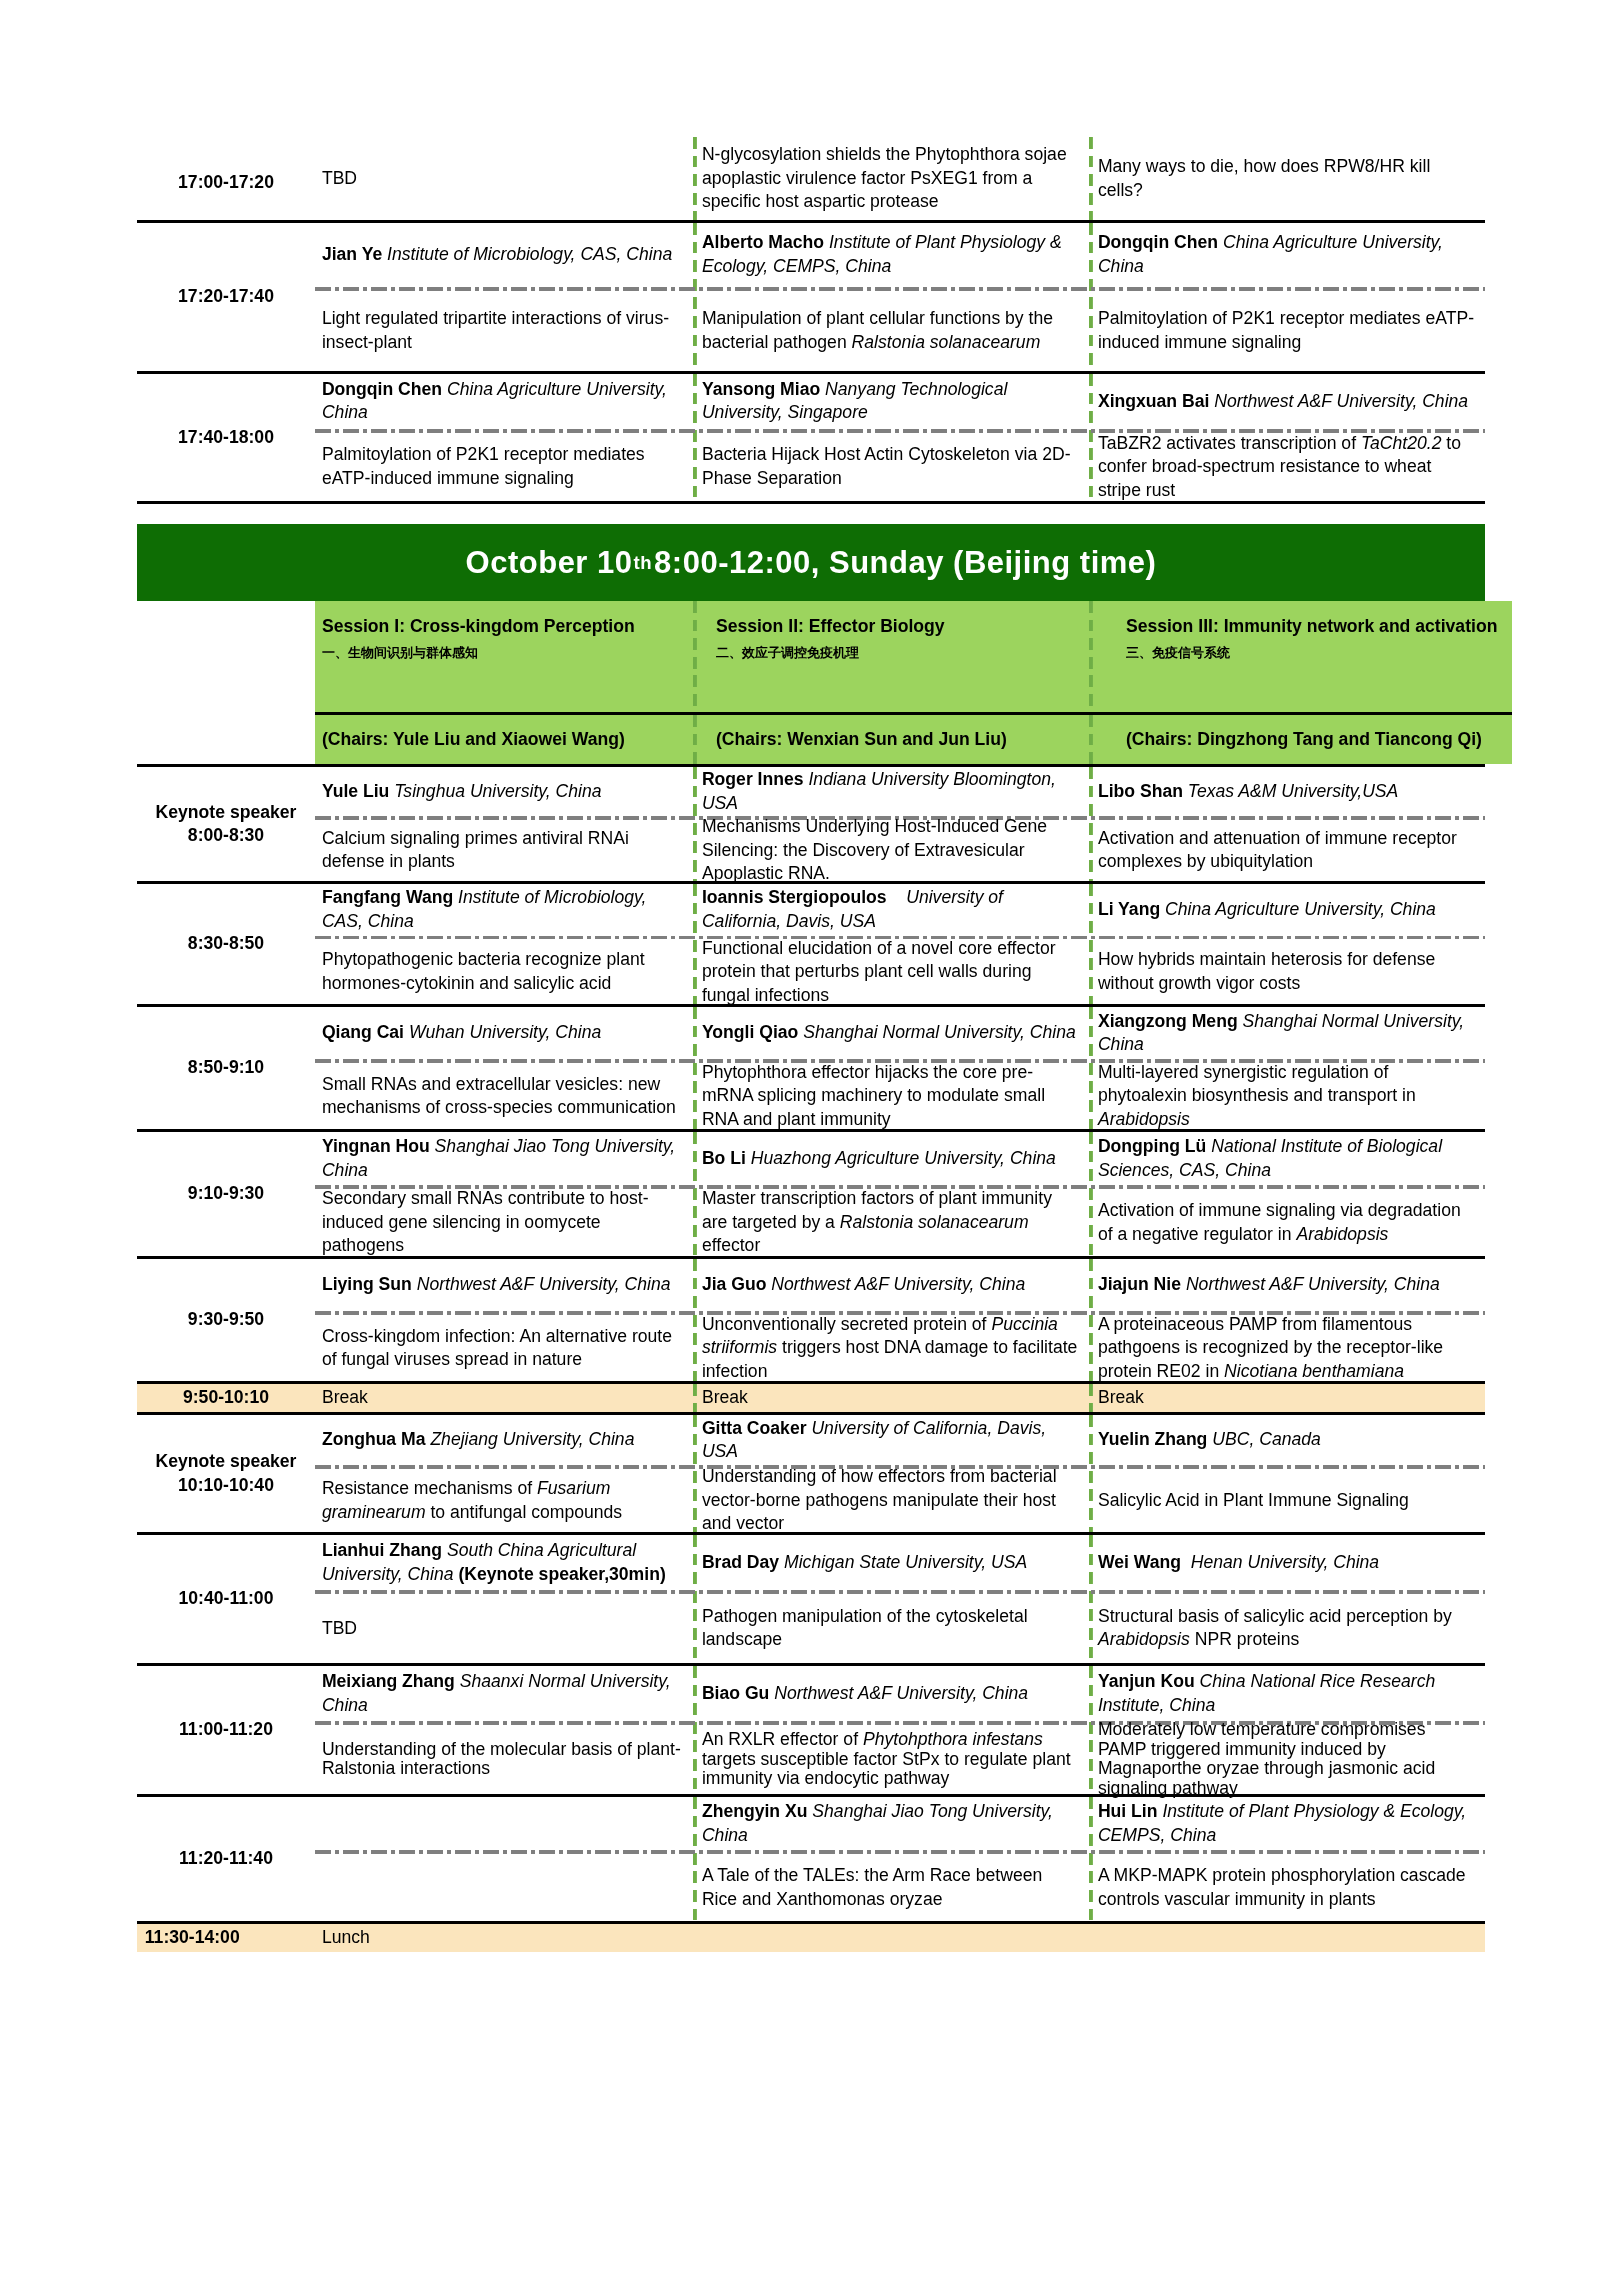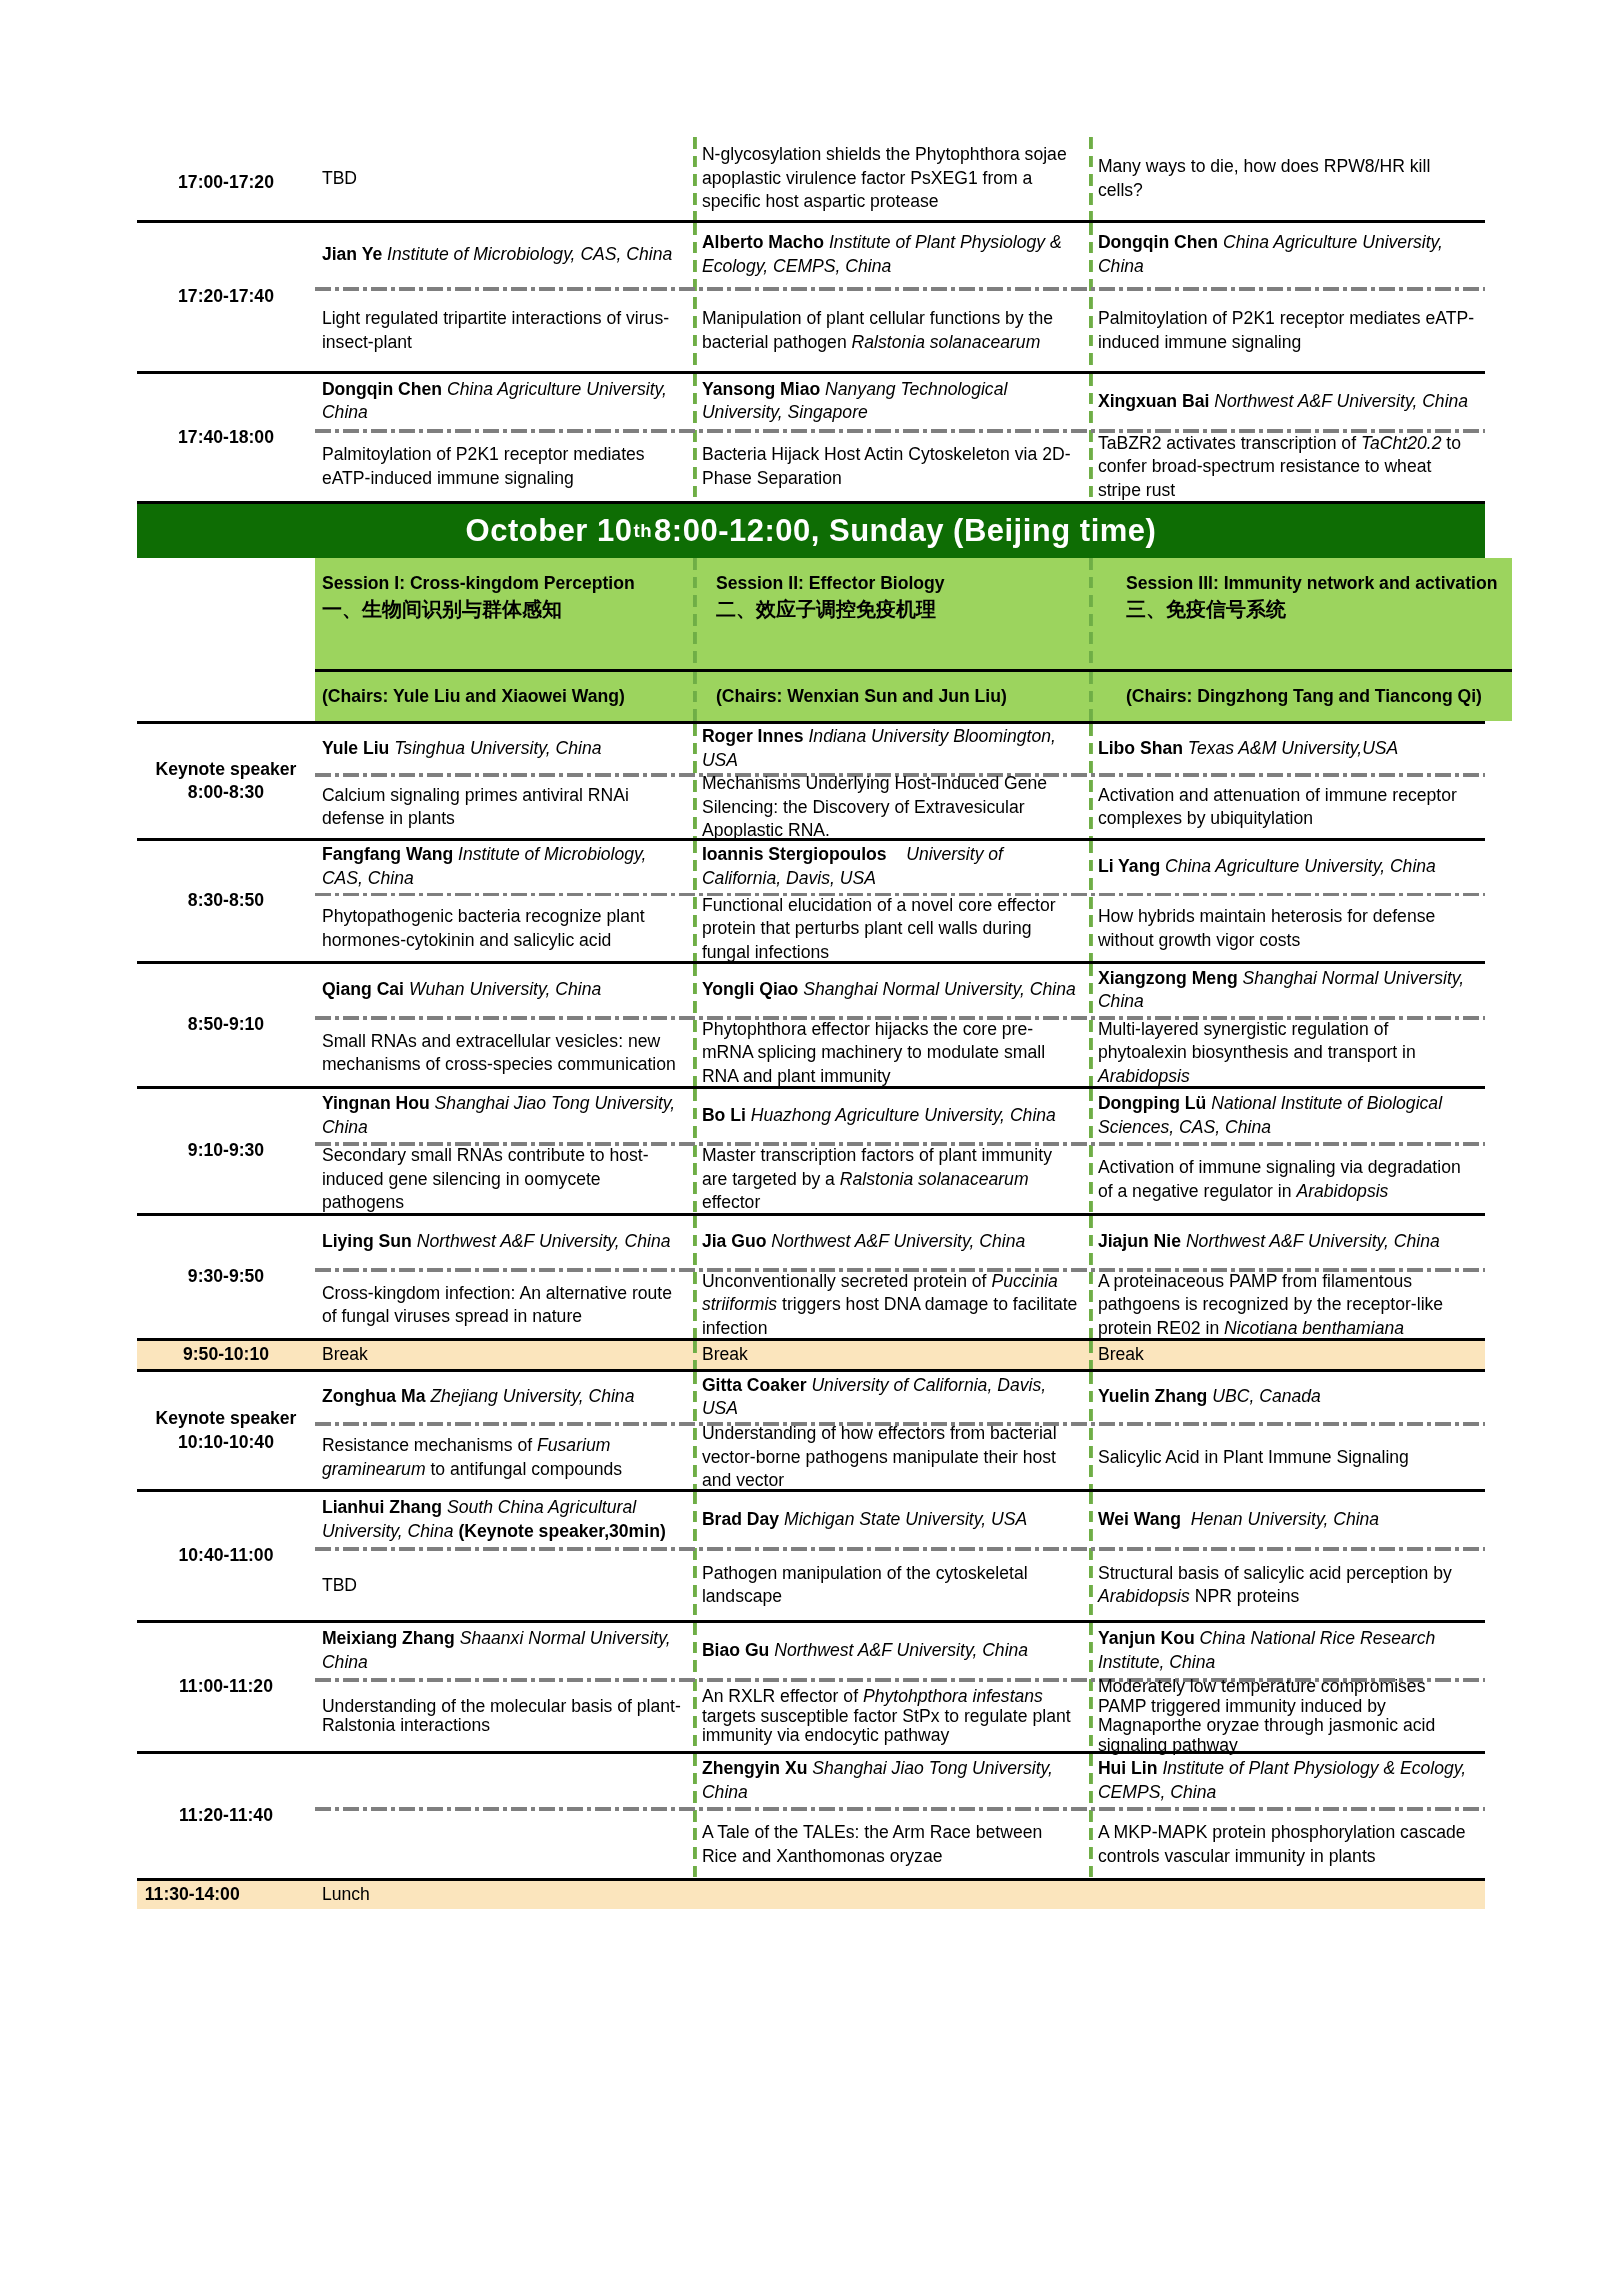--- a/index.html
+++ b/index.html
@@ -42,41 +42,41 @@
 
   
   .row.band{background:#FBE5BD;}
   .row.band .cell{padding-top:0;padding-bottom:0;}
   .row.band .bandrow{flex:1 1 auto;}
   .row.band.single .right{background:none;}
   .row.band.single .time{align-items:flex-start;padding-left:7.8px;}
 
   
   .banner{
-    height:54px;background:#0E6D04;color:#fff;font-weight:700;font-size:31px;
-    display:flex;align-items:center;justify-content:center;letter-spacing:0.5px;box-sizing:border-box;
+    height:77px;background:#0E6D04;color:#fff;font-weight:700;font-size:31px;
+    display:flex;align-items:center;justify-content:center;letter-spacing:0.5px;box-sizing:border-box;margin-top:20px;
   }
   .banner sup{font-size:18.6px;line-height:0;margin:0 2px 0 1px;}
 
   
   .srow{display:flex;box-sizing:border-box;}
   .tblank{flex:0 0 178px;background:#fff;}
   .swrap{
     flex:1;display:flex;box-sizing:border-box;height:100%;
     background:
       repeating-linear-gradient(180deg,#6FAE46 0 11.8px,rgba(0,0,0,0) 11.8px 18.6px) 378px 0/3.9px 100% no-repeat,
       repeating-linear-gradient(180deg,#6FAE46 0 11.8px,rgba(0,0,0,0) 11.8px 18.6px) 774px 0/3.9px 100% no-repeat,
       #9CD45E;
     gap: 14px;
   }
   .sess-titles{height:114px;}
   .sess-titles .swrap{border-bottom:3.9px solid #000;}
   .sess{box-sizing:border-box;padding:13.7px 7.8px 3.9px 6.9px;font-weight:700;}
   .sess .st{font-size:17.6px;line-height:23.5px;}
-  .sess .sc{font-size:20px;line-height:25.5px;margin-top:2px;}
+  .sess .sc{font-size:13px;line-height:25.5px;margin-top:2px;}
   .chairs{height:49px;}
   .chairs .sess{display:flex;align-items:center;padding-top:0;padding-bottom:0;font-weight:700;}
 </style>
 </head>
 <body>
 
 <div class="tbl">
 
   <div class="section top" id="top-rows">
       <div class="row cut" style="height: 86px;">

